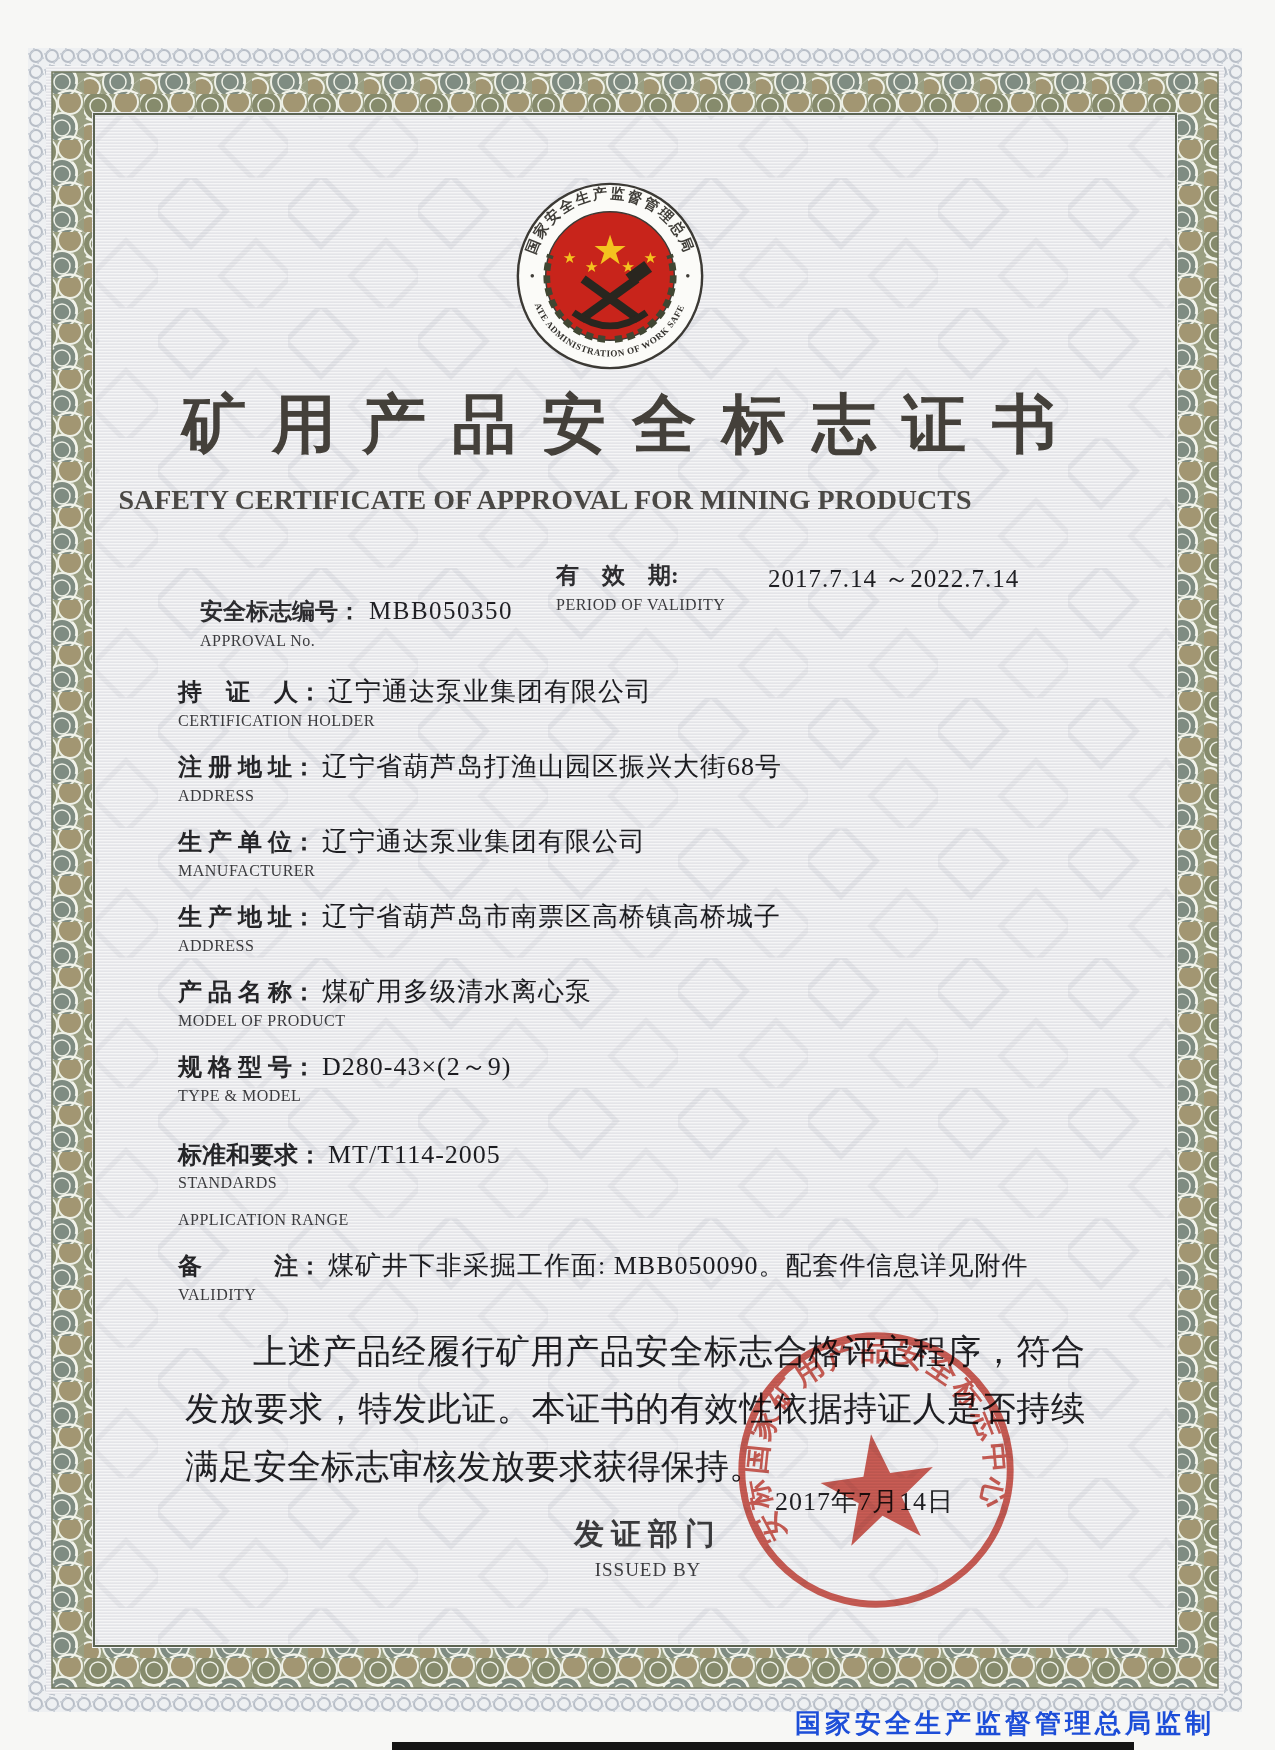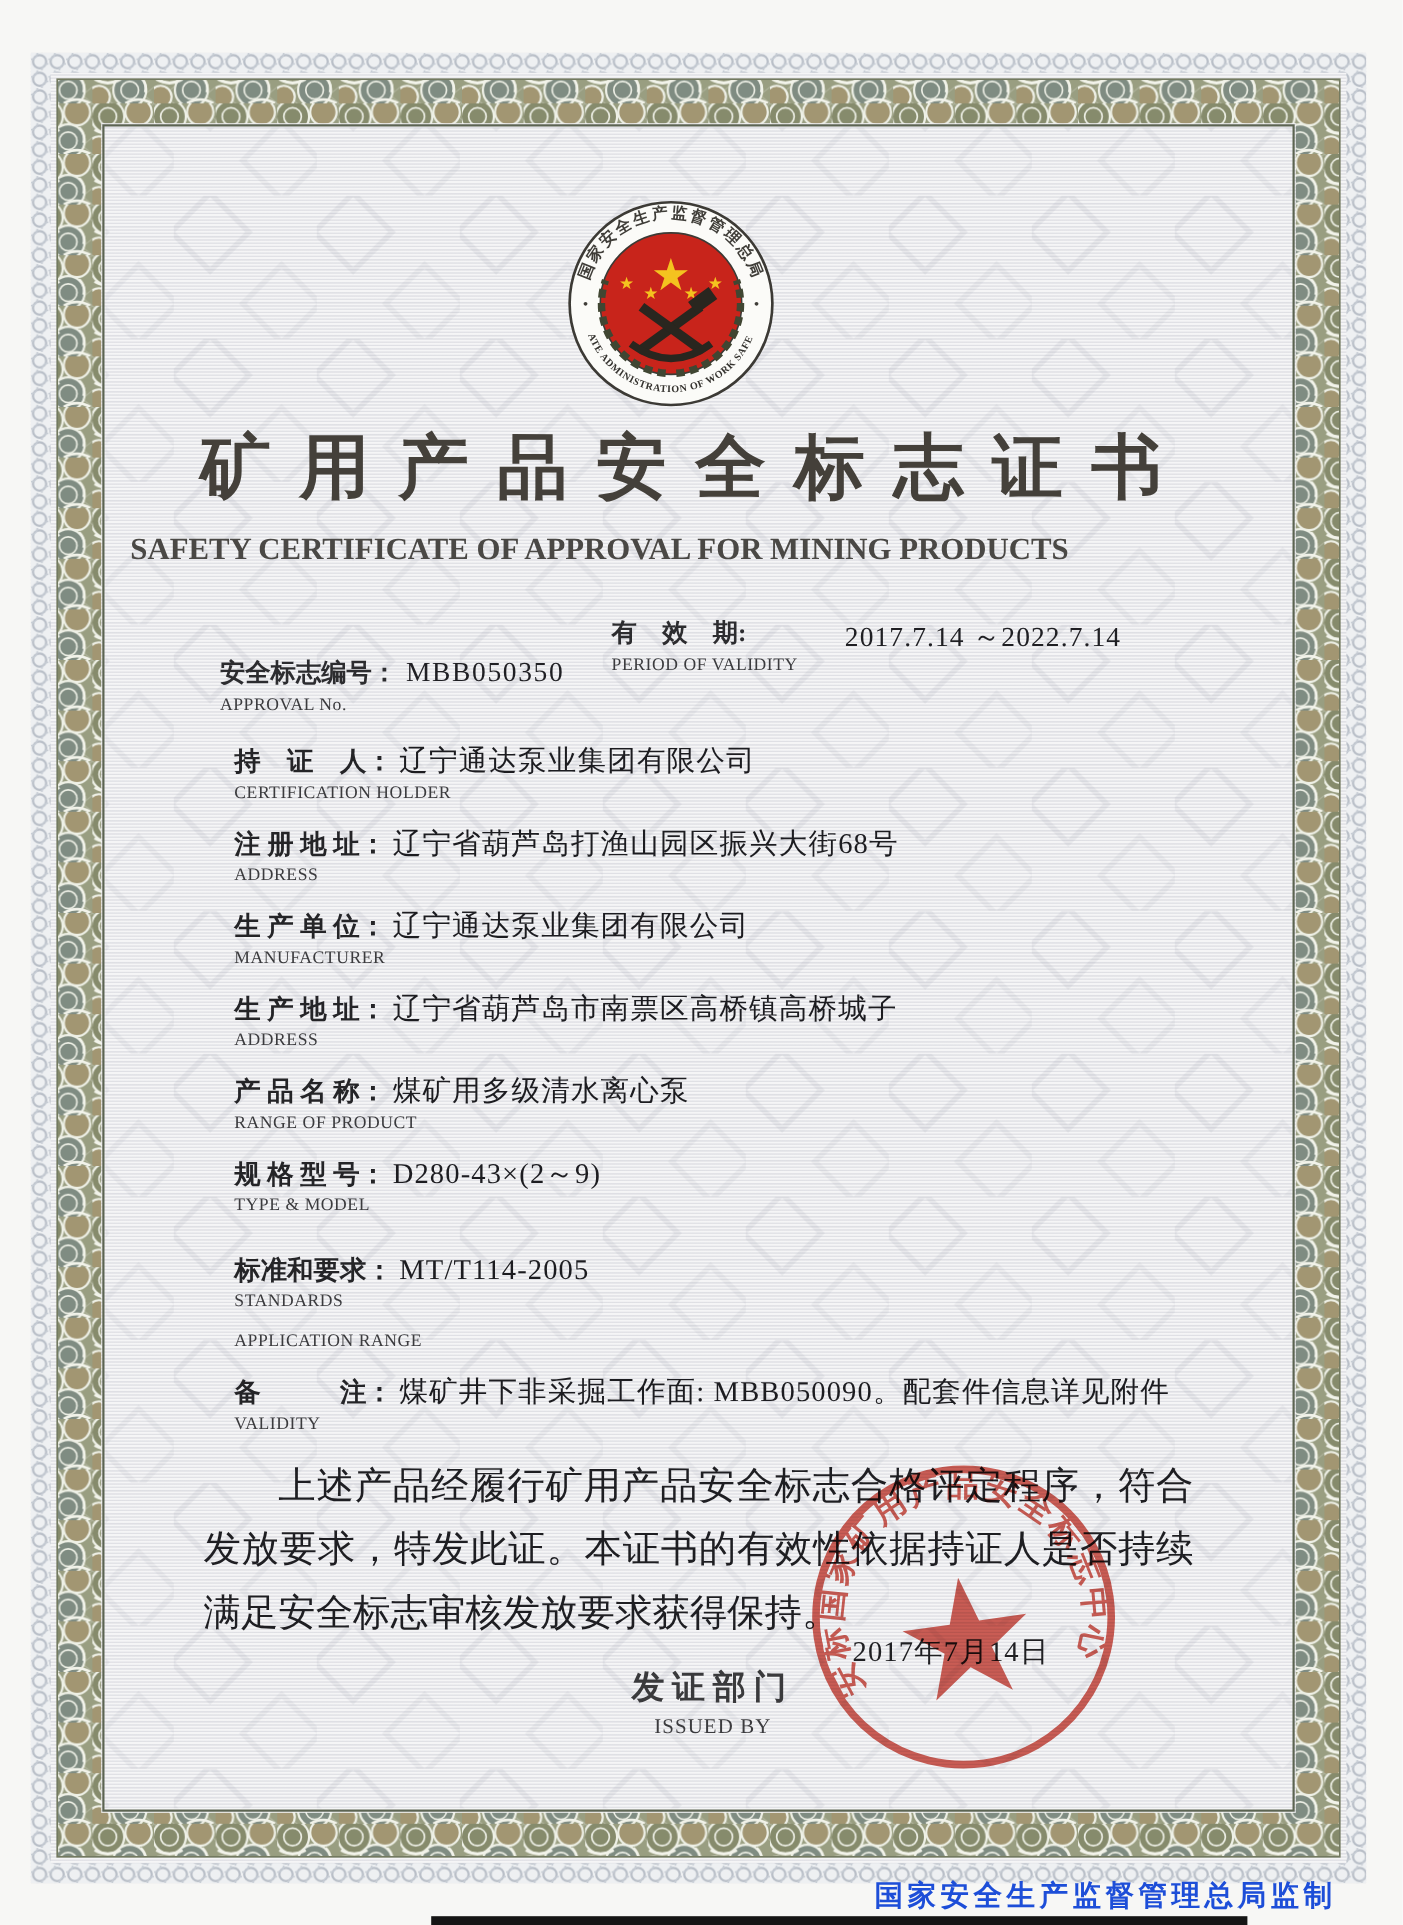--- a/index.html
+++ b/index.html
@@ -34,21 +34,21 @@
 
   .approval { display:flex; align-items:flex-start; margin:44px 0 0 102px; }
   .ap-no { width:356px;margin-top:36px; }
   .ap-line { display:flex; align-items:baseline; }
   .lab-zh { font-size:23px; font-weight:600; color:#2c2c2f; white-space:nowrap; }
   .val { font-size:25px; color:#1f1f23; letter-spacing:1.5px; margin-left:8px; white-space:nowrap; }
   .sub-en { font-size:16px; color:#3b3b3e; letter-spacing:.5px; margin-top:5px; }
   .ap-validity { width:190px; }
   .ap-dates { font-size:25px; color:#1f1f23; letter-spacing:1px; margin-left:22px; padding-top:2px; white-space:nowrap; }
 
-  .fields { margin:24px 0 0 115px; }
+  .fields { margin:24px 0 0 80px; }
   .field-row { margin-bottom:19px; }
   .field-row:nth-child(7) { margin-top:34px; }
   .f-line { display:flex; align-items:baseline; }
   .f-label { font-size:24px; font-weight:600; color:#242427; white-space:nowrap; }
   .f-value { font-size:26px; color:#1c1c20; margin-left:6px; letter-spacing:1px; white-space:nowrap; }
   .f-sub { font-size:16px; color:#3b3b3e; letter-spacing:.5px; margin-top:3px; }
 
   .statement {
     margin:10px 0 0 87px; width:900px;
     font-size:34px; line-height:1.7; color:#1e1e22;
@@ -214,21 +214,21 @@
       <span class="f-value">辽宁省葫芦岛市南票区高桥镇高桥城子</span>
     </div>
     <div class="f-sub">ADDRESS</div>
   </div>
 
   <div class="field-row">
     <div class="f-line">
       <span class="f-label">产 品 名 称：</span>
       <span class="f-value">煤矿用多级清水离心泵</span>
     </div>
-    <div class="f-sub">RANGE OF PRODUCT</div>
+    <div class="f-sub">MODEL OF PRODUCT</div>
   </div>
 
   <div class="field-row">
     <div class="f-line">
       <span class="f-label">规 格 型 号：</span>
       <span class="f-value">D280-43×(2～9)</span>
     </div>
     <div class="f-sub">TYPE &amp; MODEL</div>
   </div>
 

